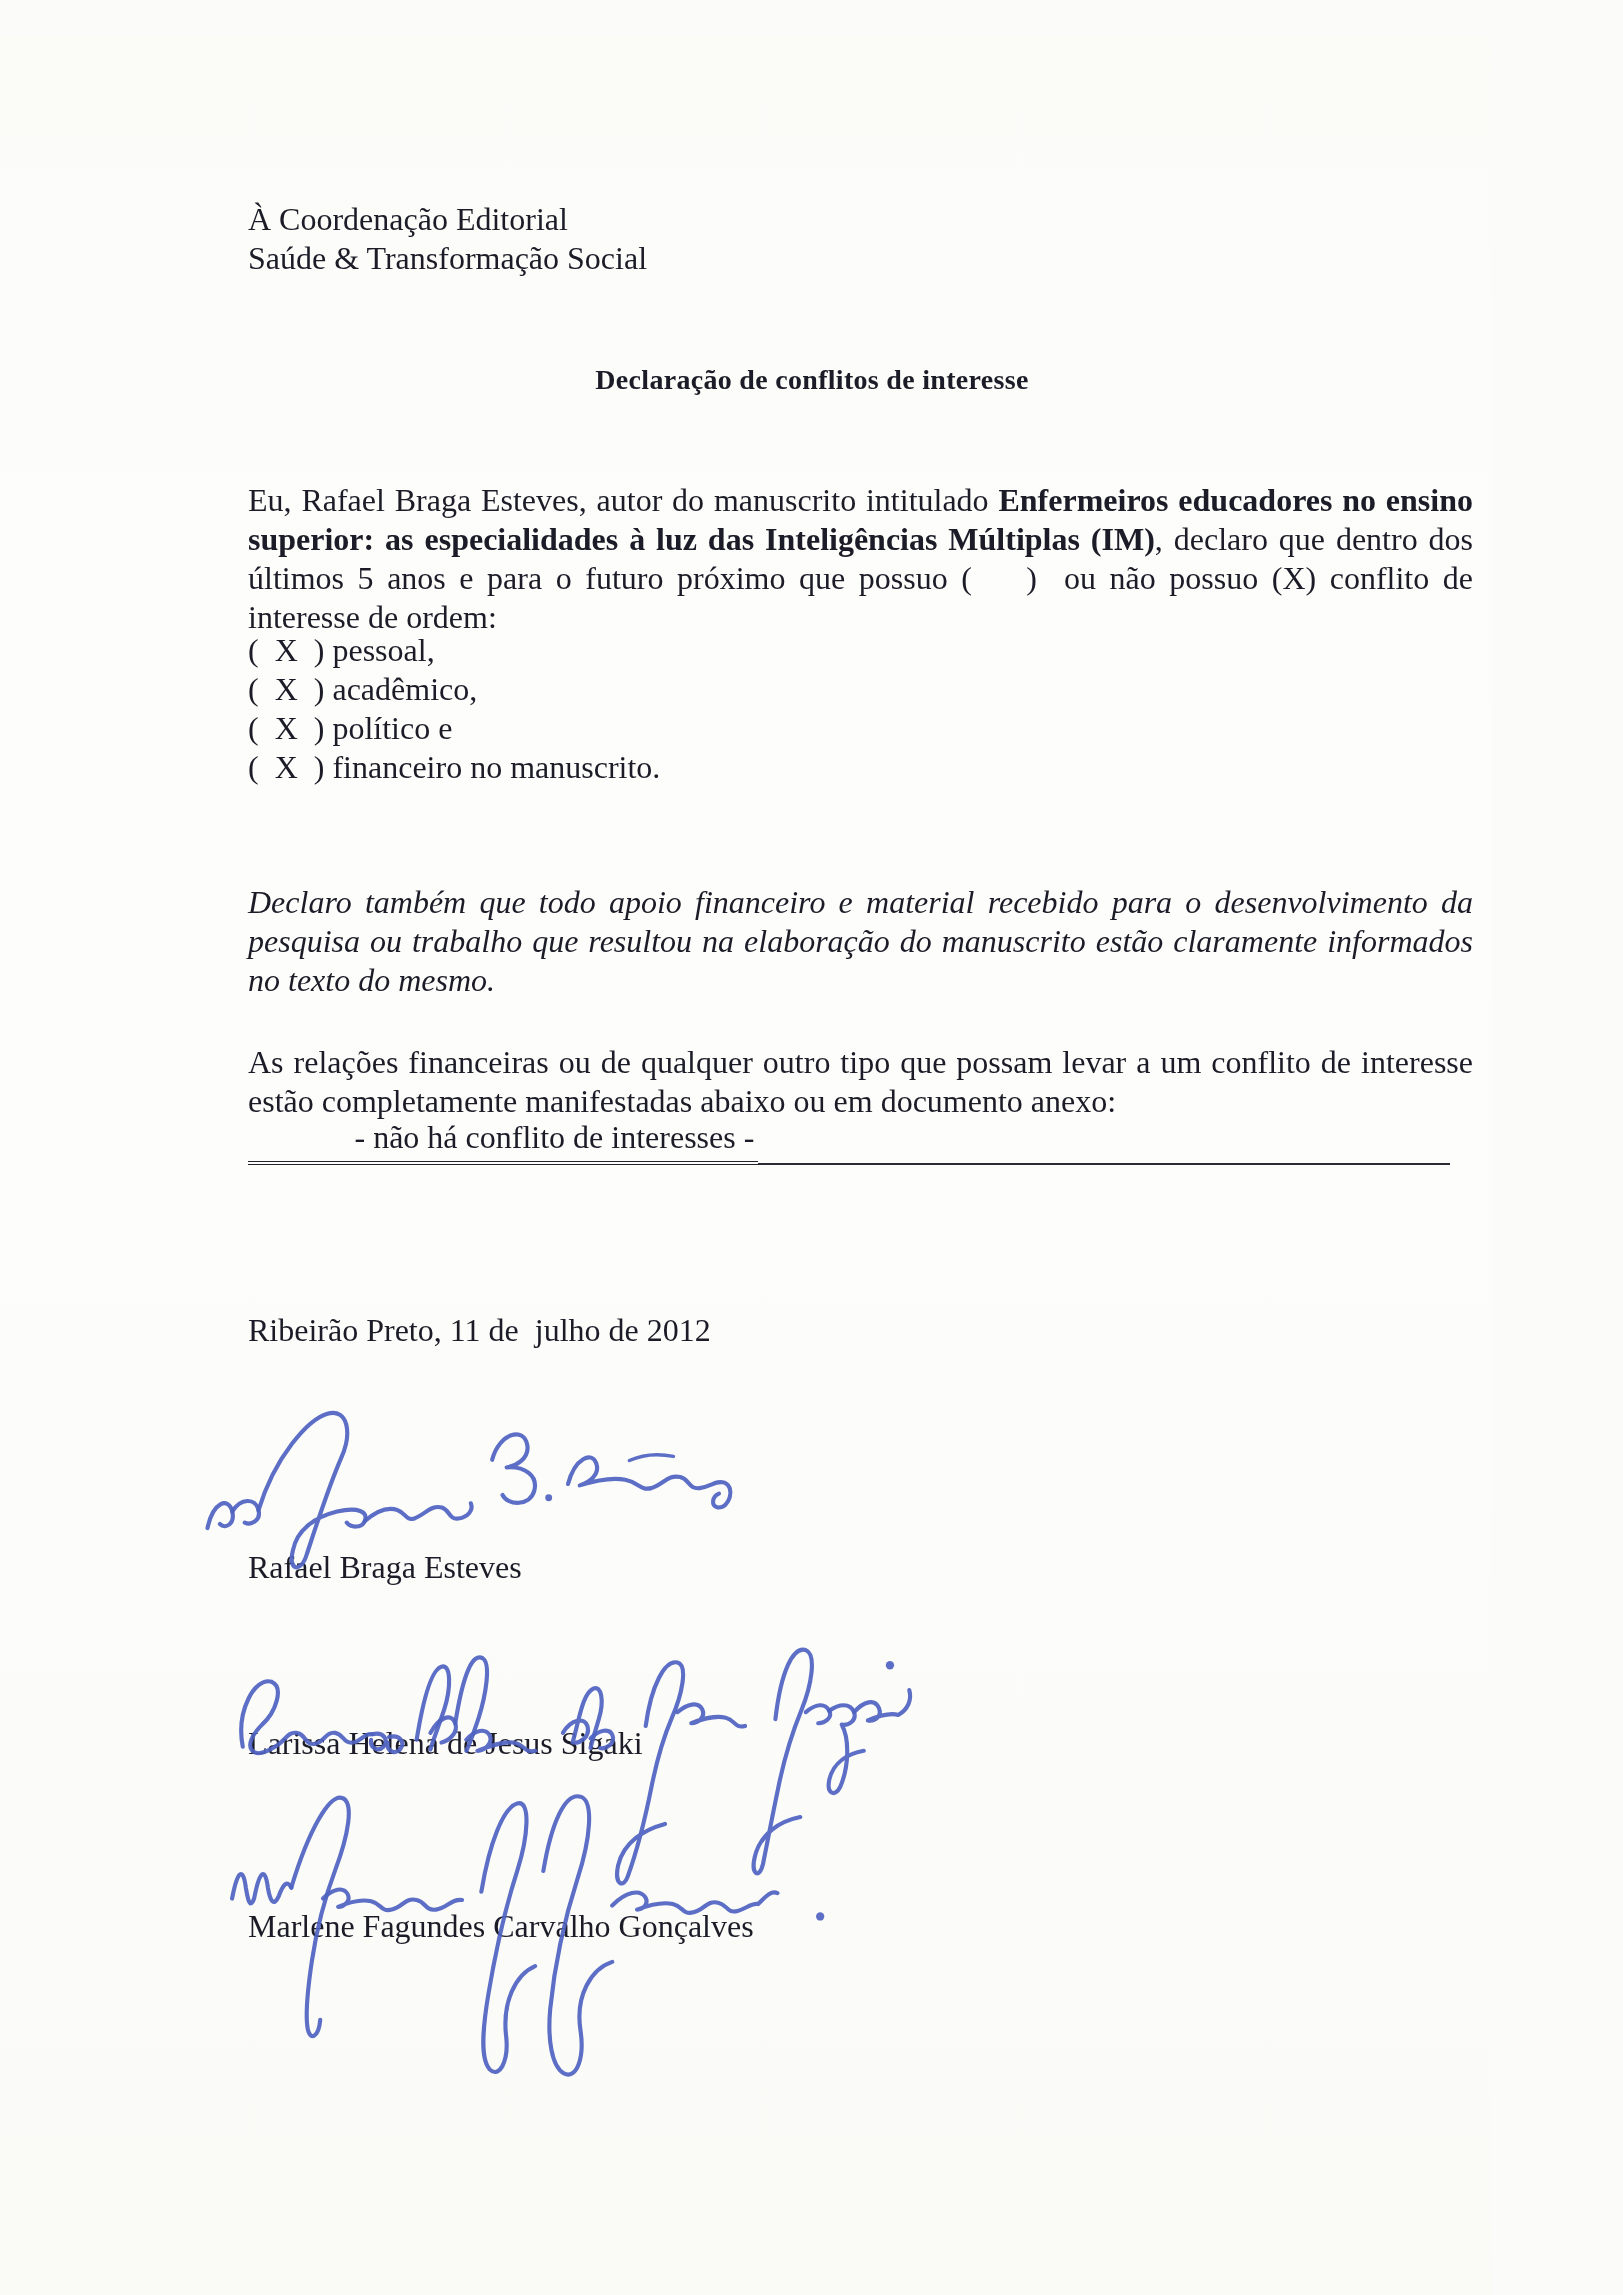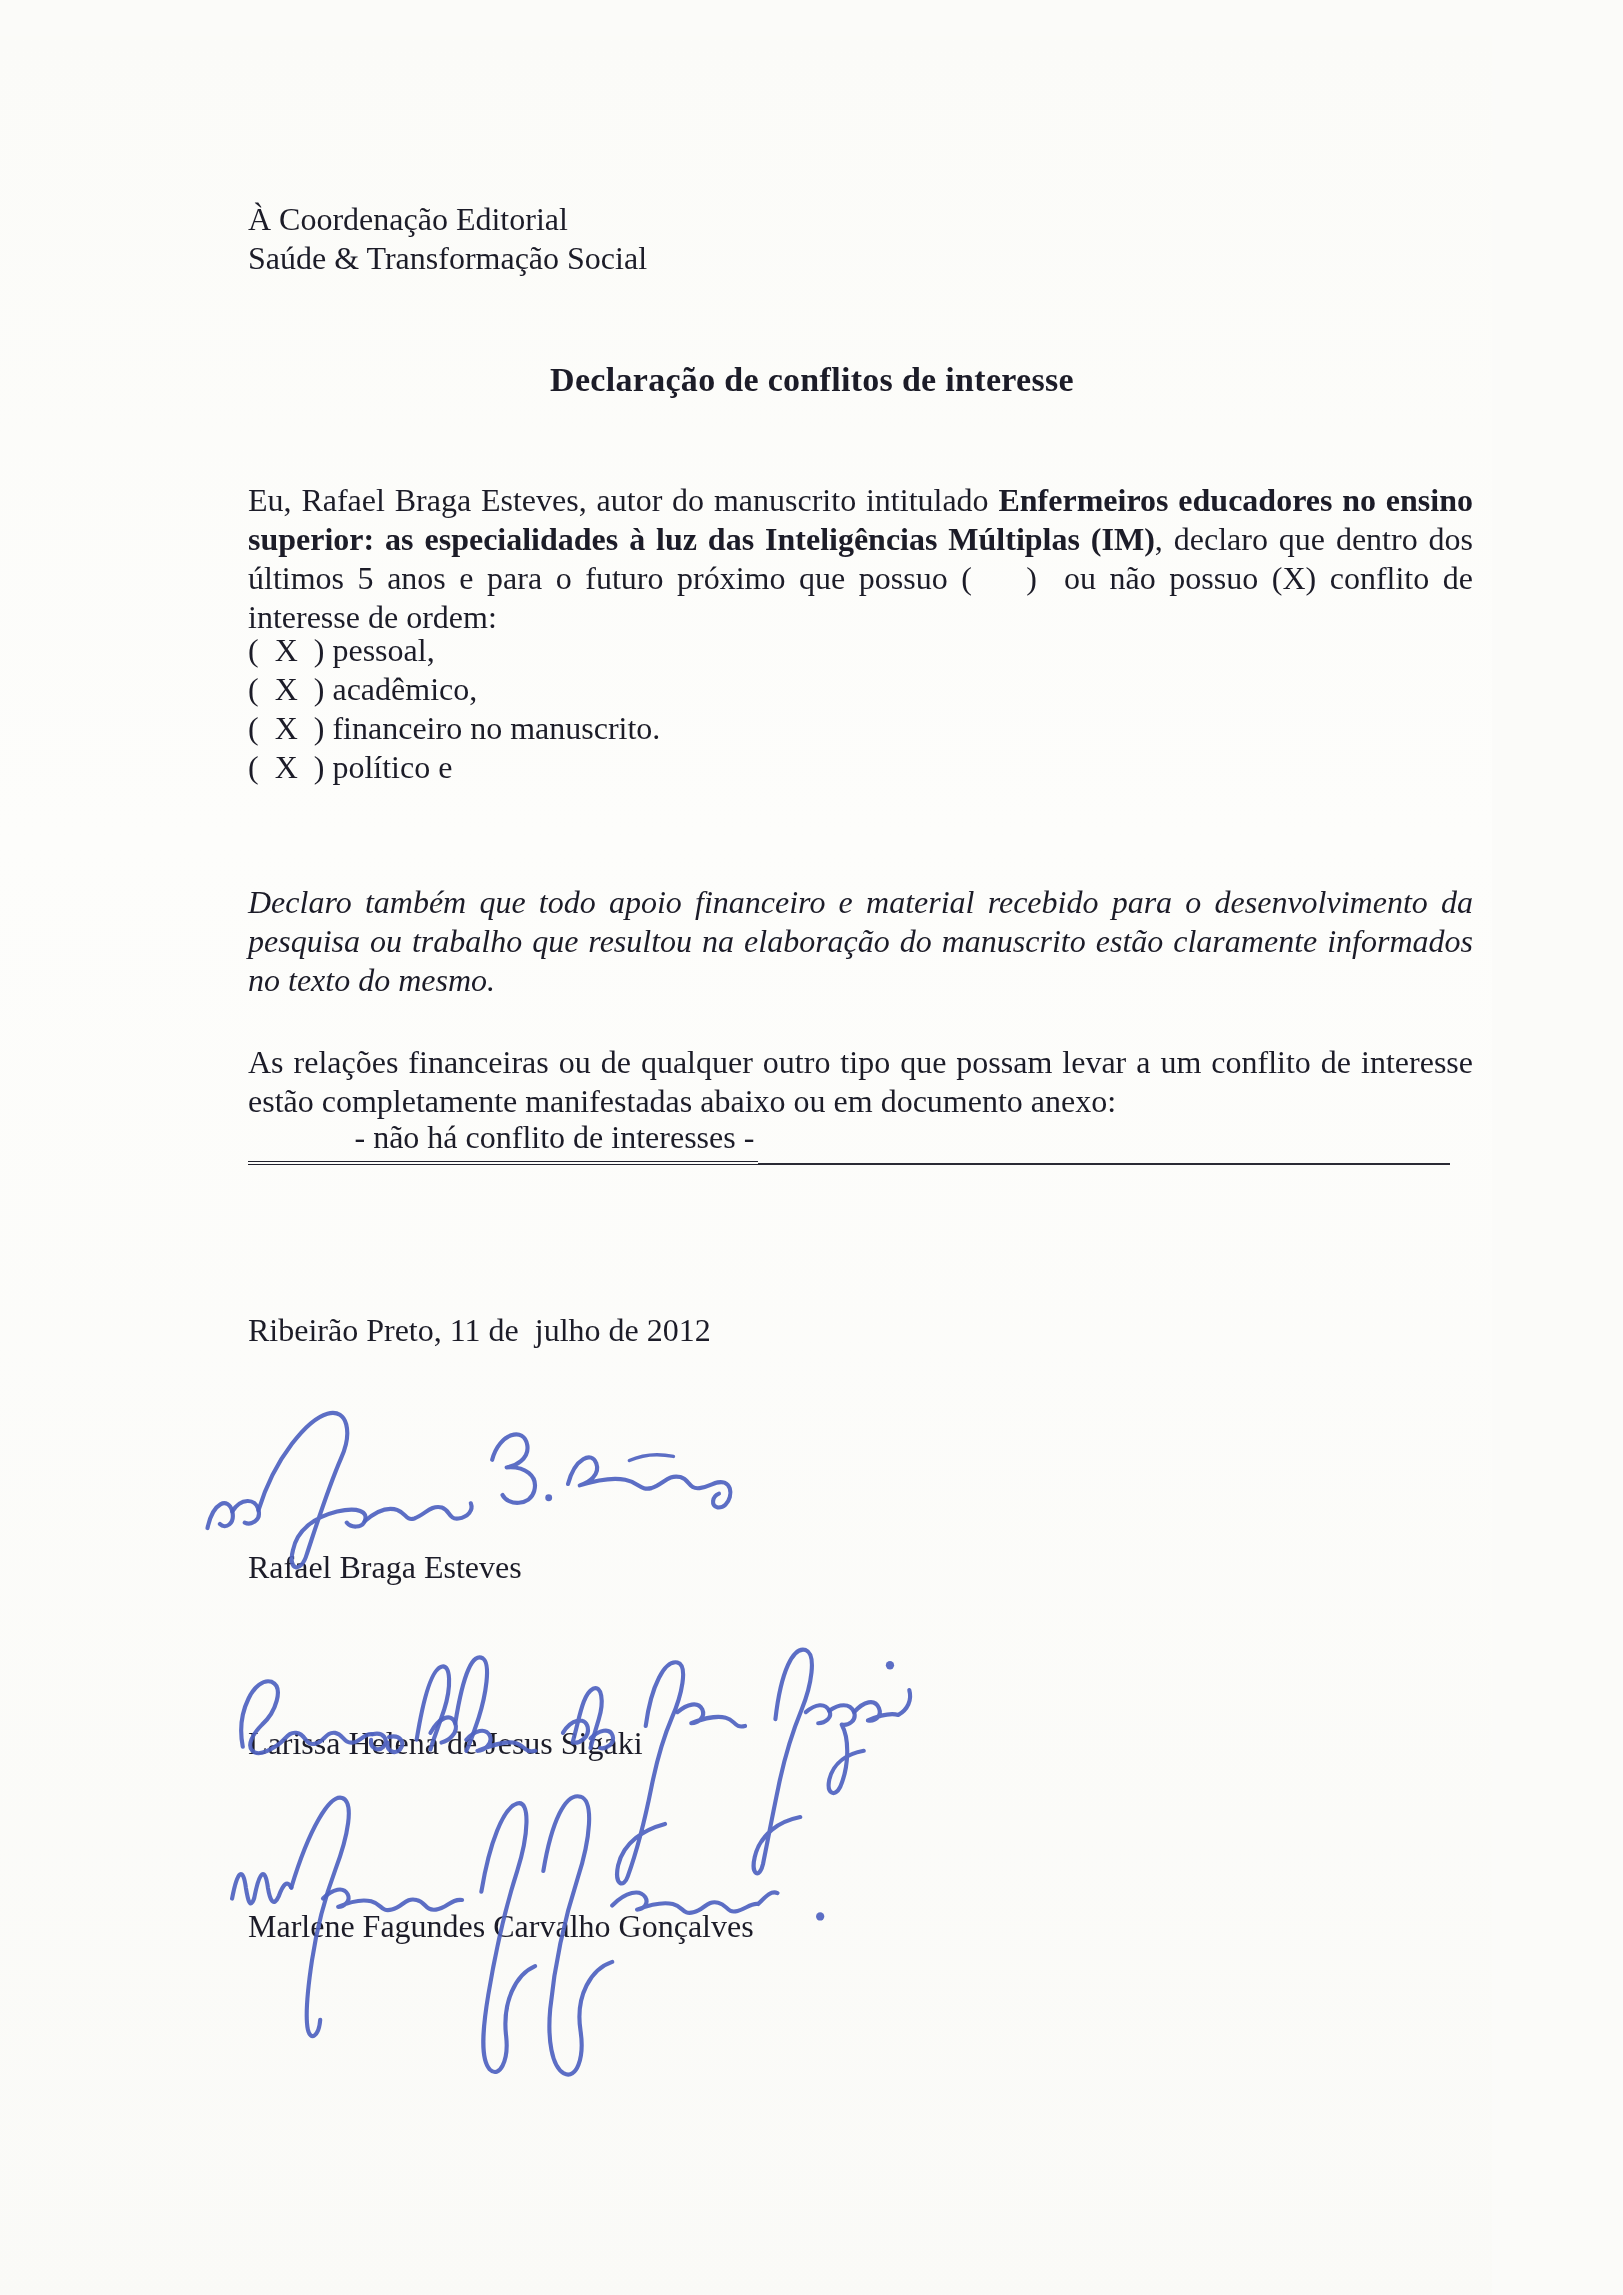--- a/index.html
+++ b/index.html
@@ -12,21 +12,21 @@
     position:relative; width:1492px; height:2295px; overflow:hidden;
     background:linear-gradient(180deg,#fbfbf8 0%,#fdfdfb 35%,#fafaf7 100%);
     color:var(--text,#1c1c28);
     font-size:32px; line-height:39px;margin-top:36px;
   }
   .abs { position:absolute; }
   .col { left:248px; width:1225px; }
   .recipient { top:164px; }
   .doc-title {
     top:324px; left:0; width:1624px; text-align:center;
-    font-weight:bold; font-size:34px; margin:0;
+    font-weight:bold; font-size:28px; margin:0;
     letter-spacing:0.3px;
   }
   p.body-par { margin:0; text-align:justify; }
   .p1 { top:445px; }
   .checklist { top:595px; }
   .check-item { height:39px; line-height:39px; }
   .p2 { top:847px;font-style:italic; }
   .p3 { top:1007px; }
   .fill-line {
     top:1082px; left:248px; width:1202px; height:47px;
@@ -65,22 +65,22 @@
     <div>Saúde &amp; Transformação Social</div>
   </div>
 
   <h1 class="abs doc-title">Declaração de conflitos de interesse</h1>
 
   <p class="abs col body-par p1"><span>Eu, Rafael Braga Esteves, autor do manuscrito intitulado </span><strong>Enfermeiros educadores no ensino superior: as especialidades à luz das Inteligências Múltiplas (IM)</strong><span>, declaro que dentro dos últimos 5 anos e para o futuro próximo que possuo (&nbsp;&nbsp;&nbsp;&nbsp;)&nbsp; ou não possuo (X) conflito de interesse de ordem:</span></p>
 
   <div class="abs col checklist">
     <div class="check-item">(&nbsp;&nbsp;X&nbsp;&nbsp;) pessoal,</div>
     <div class="check-item">(&nbsp;&nbsp;X&nbsp;&nbsp;) acadêmico,</div>
+    <div class="check-item">(&nbsp;&nbsp;X&nbsp;&nbsp;) político e</div>
     <div class="check-item">(&nbsp;&nbsp;X&nbsp;&nbsp;) financeiro no manuscrito.</div>
-    <div class="check-item">(&nbsp;&nbsp;X&nbsp;&nbsp;) político e</div>
   </div>
 
   <p class="abs col body-par p2">Declaro também que todo apoio financeiro e material recebido para o desenvolvimento da pesquisa ou trabalho que resultou na elaboração do manuscrito estão claramente informados no texto do mesmo.</p>
 
   <p class="abs col body-par p3">As relações financeiras ou de qualquer outro tipo que possam levar a um conflito de interesse estão completamente manifestadas abaixo ou em documento anexo:</p>
 
   <div class="abs fill-line">
     <span class="stub"></span>
     <span class="fill-text">- não há conflito de interesses -</span>
     <span class="tail"></span>

